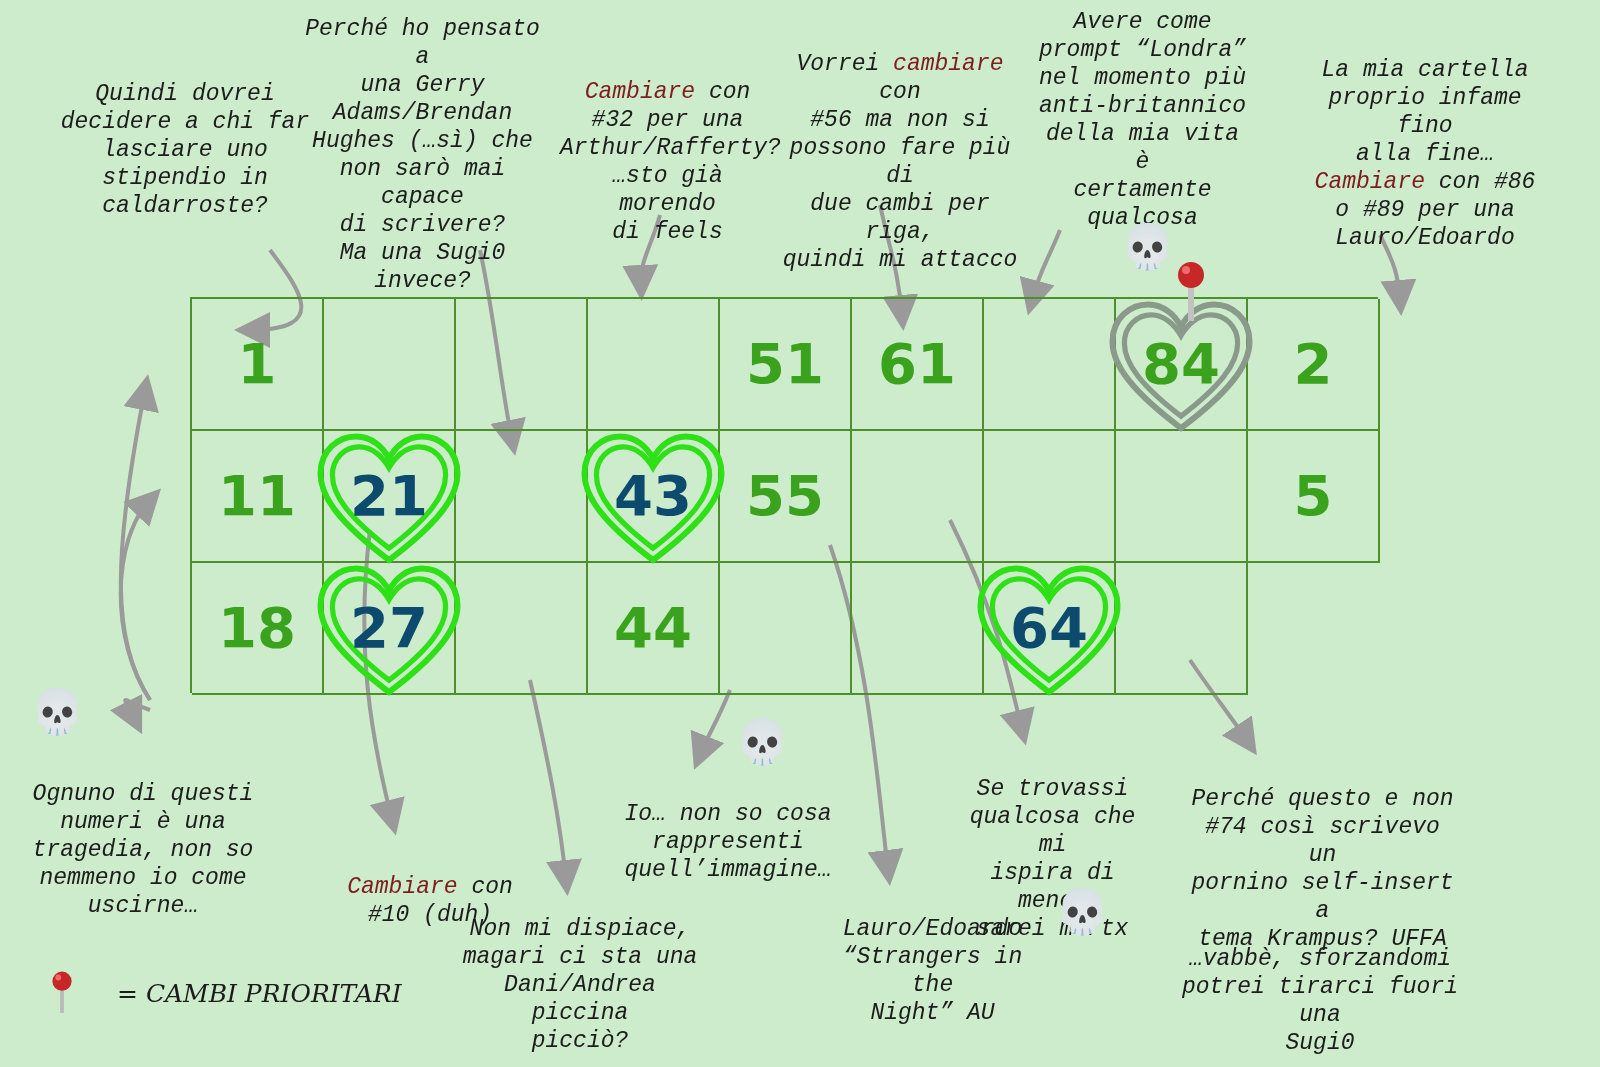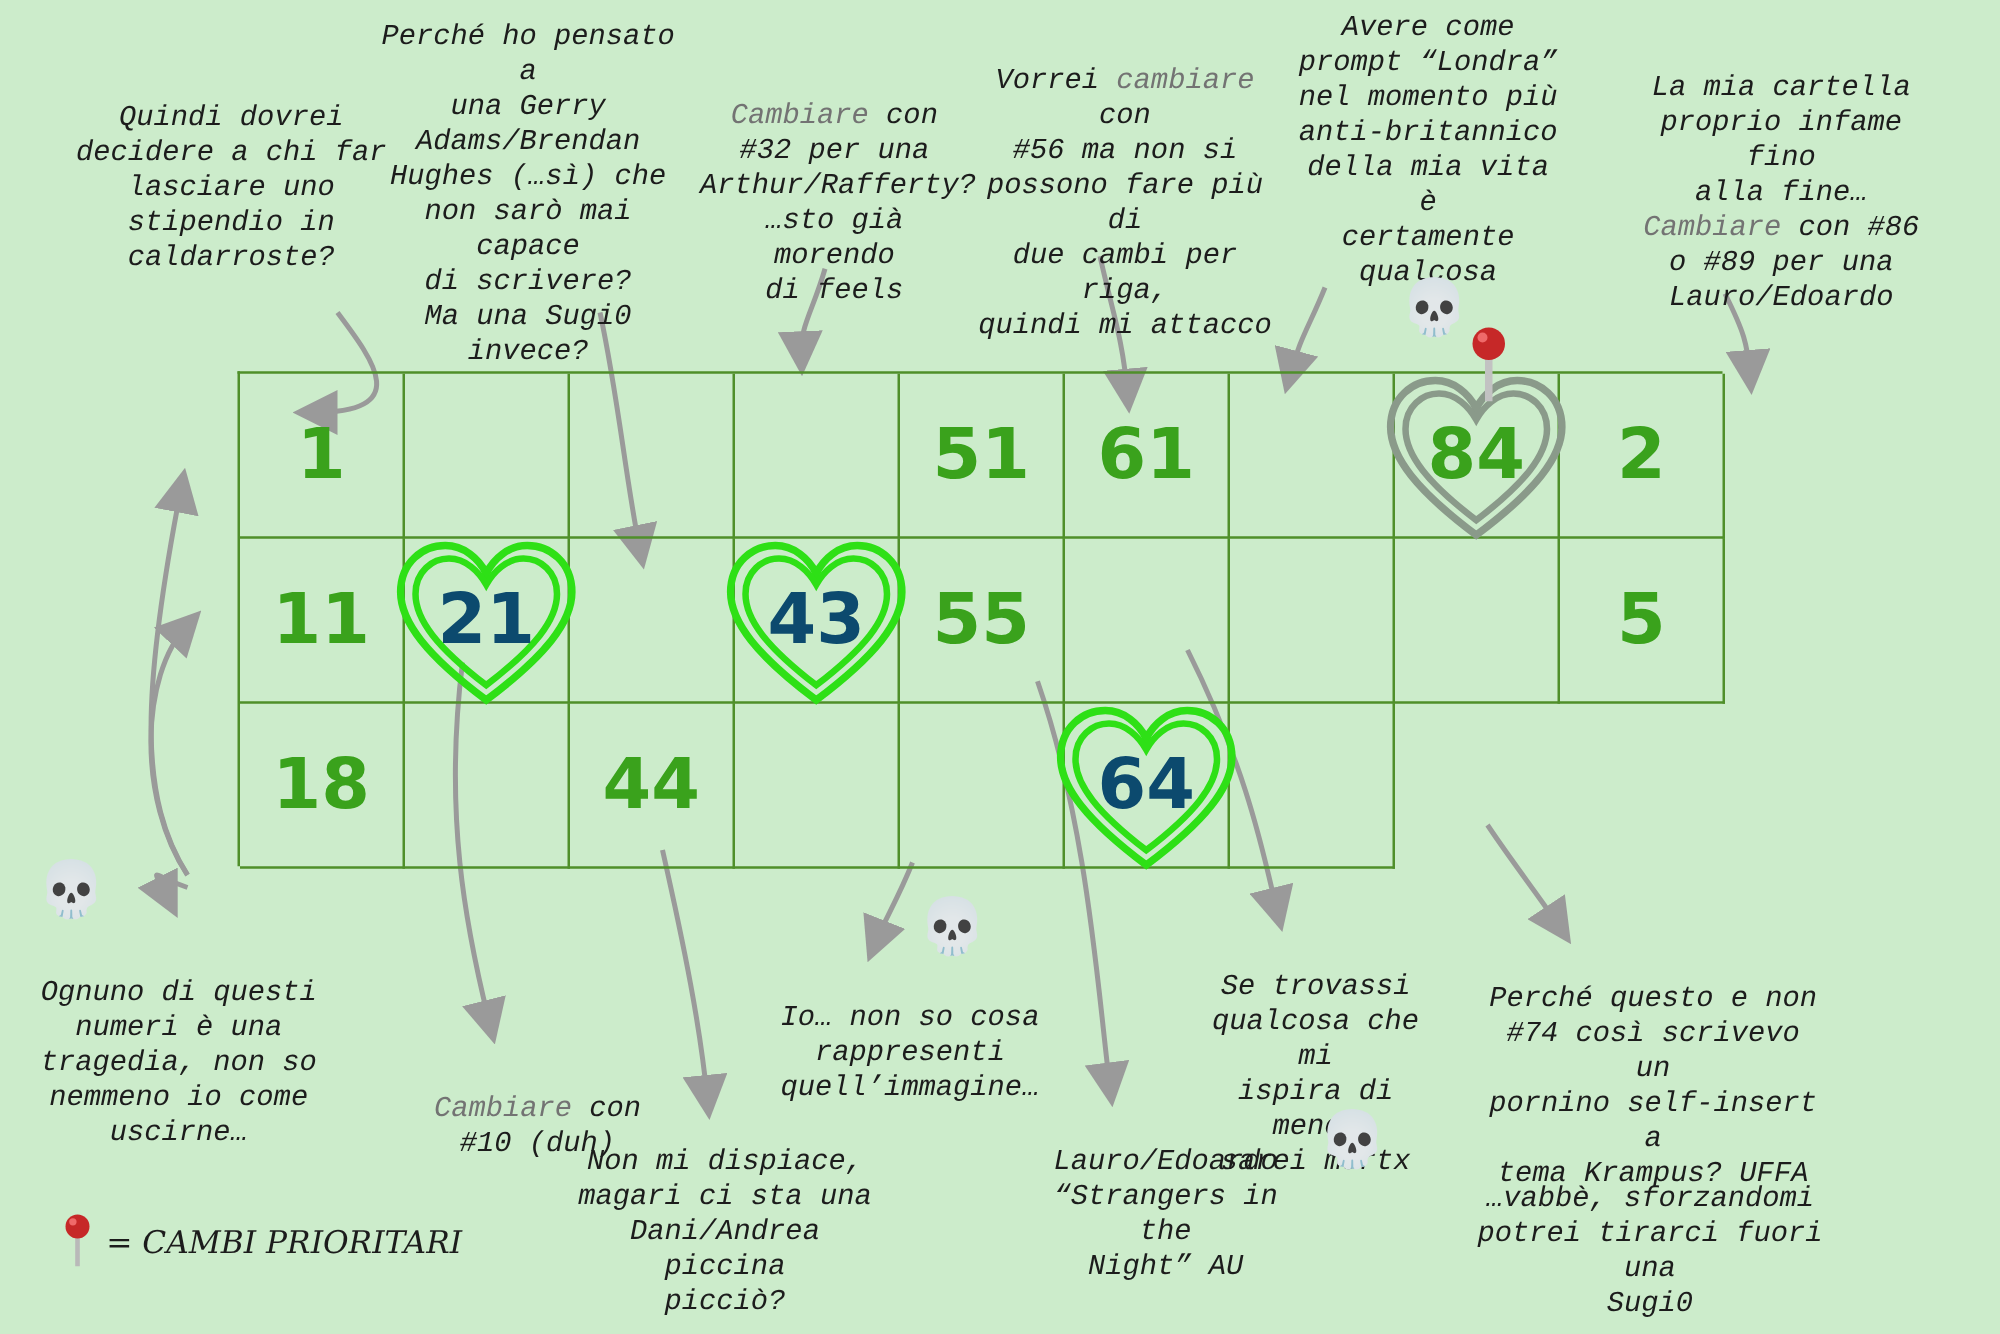--- a/index.html
+++ b/index.html
@@ -30,21 +30,21 @@
     position: absolute;
     font-family: Liberation Mono, monospace;
     font-style: italic;
     font-size: 23px;
     line-height: 1.22;
     color: #1c1c1c;
     text-align: center;
     white-space: pre-line;
   }
   .note .red {
-    color: #737373;
+    color: #7f1d1d;
     text-align: right;
   }
   .grid {
     position: absolute;
     left: 190px;
     top: 297px;
     width: 1188px;
     height: 396px;
     display: grid;
     grid-template-columns: repeat(9, 132px);
@@ -102,20 +102,21 @@
     top: 965px;
     display: flex;
     align-items: center;
     gap: 6px;
   }
   .legend-label {
     font-family: "DejaVu Serif", serif;
     font-style: italic;
     font-size: 25px;
     color: #1c1c1c;
+    margin-left: 32px;
   }
 </style>
 </head>
 <body>
 
 <div id="stage">
 
   <svg class="overlay" viewBox="0 0 1600 1067">
     <defs>
       <marker id="ah" markerWidth="9" markerHeight="9" refX="5" refY="4.5" orient="auto">
@@ -314,20 +315,27 @@
       <div class="cell">
         <span class="num"></span>
       </div>
       <div class="cell">
         <span class="num">5</span>
       </div>
       <div class="cell">
         <span class="num">18</span>
       </div>
       <div class="cell">
+        <svg class="heart" viewBox="0 0 100 94">
+          <path d="M50 88 C 18 64, 4 46, 4 30 C 4 14, 16 5, 28 5 C 38 5, 46 12, 50 20 C 54 12, 62 5, 72 5 C 84 5, 96 14, 96 30 C 96 46, 82 64, 50 88 Z" fill="none" stroke="#2ee016" stroke-width="4"></path>
+          <path d="M50 80 C 24 60, 12 45, 12 31 C 12 19, 21 12, 30 12 C 39 12, 46 19, 50 26 C 54 19, 61 12, 70 12 C 79 12, 88 19, 88 31 C 88 45, 76 60, 50 80 Z" fill="none" stroke="#2ee016" stroke-width="3.5"></path>
+        </svg>
+        <span class="num bright">27</span>
+      </div>
+      <div class="cell">
         <span class="num"></span>
       </div>
       <div class="cell">
         <span class="num">44</span>
       </div>
       <div class="cell">
         <span class="num"></span>
       </div>
       <div class="cell">
         <span class="num"></span>

